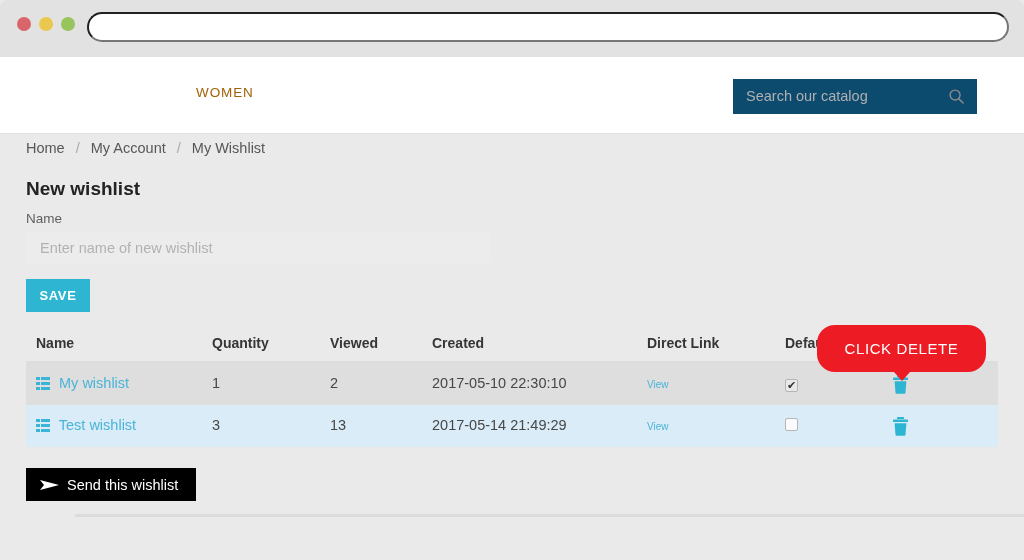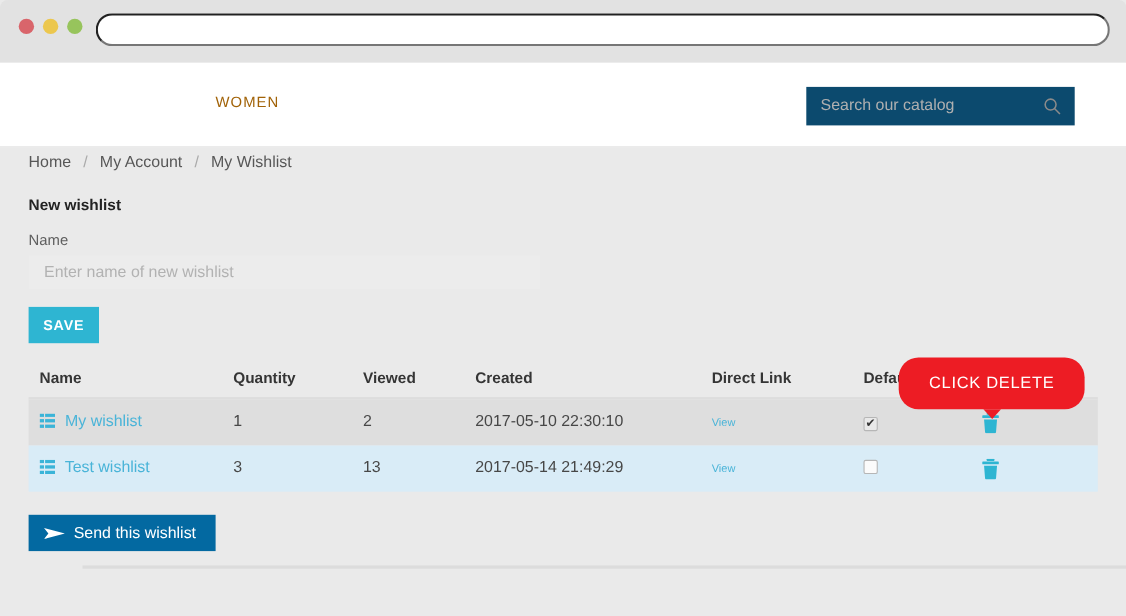--- a/index.html
+++ b/index.html
@@ -95,21 +95,21 @@
     font-size: 14.5px;
     color: #7a7a7a;
     white-space: nowrap;
   }
   .breadcrumb .crumb { color: #575757; }
   .breadcrumb .sep { color: #aaaaaa; margin: 0 7px; }
 
   .page-title {
     position: absolute;
     left: 26px; top: 44px;
-    font-size: 14px;
+    font-size: 19px;
     font-weight: bold;
     color: #232323;
   }
 
   .field-label {
     position: absolute;
     left: 26px; top: 77px;
     font-size: 13.5px;
     color: #5f5f5f;
   }
@@ -247,21 +247,21 @@
     border-left: 8px solid transparent;
     border-right: 8px solid transparent;
     border-top: 9px solid #ed1c24;
   }
 
   
   .send-button {
     position: absolute;
     left: 26px; top: 334px;
     height: 33px;
-    background: #0369a1;
+    background: #000000;
     border: none;
     padding: 0 18px 0 14px;
     color: #ffffff;
     font-family: "Liberation Sans", sans-serif;
     font-size: 14.5px;
     cursor: pointer;
     display: flex;
     align-items: center;
     gap: 8px;
   }

